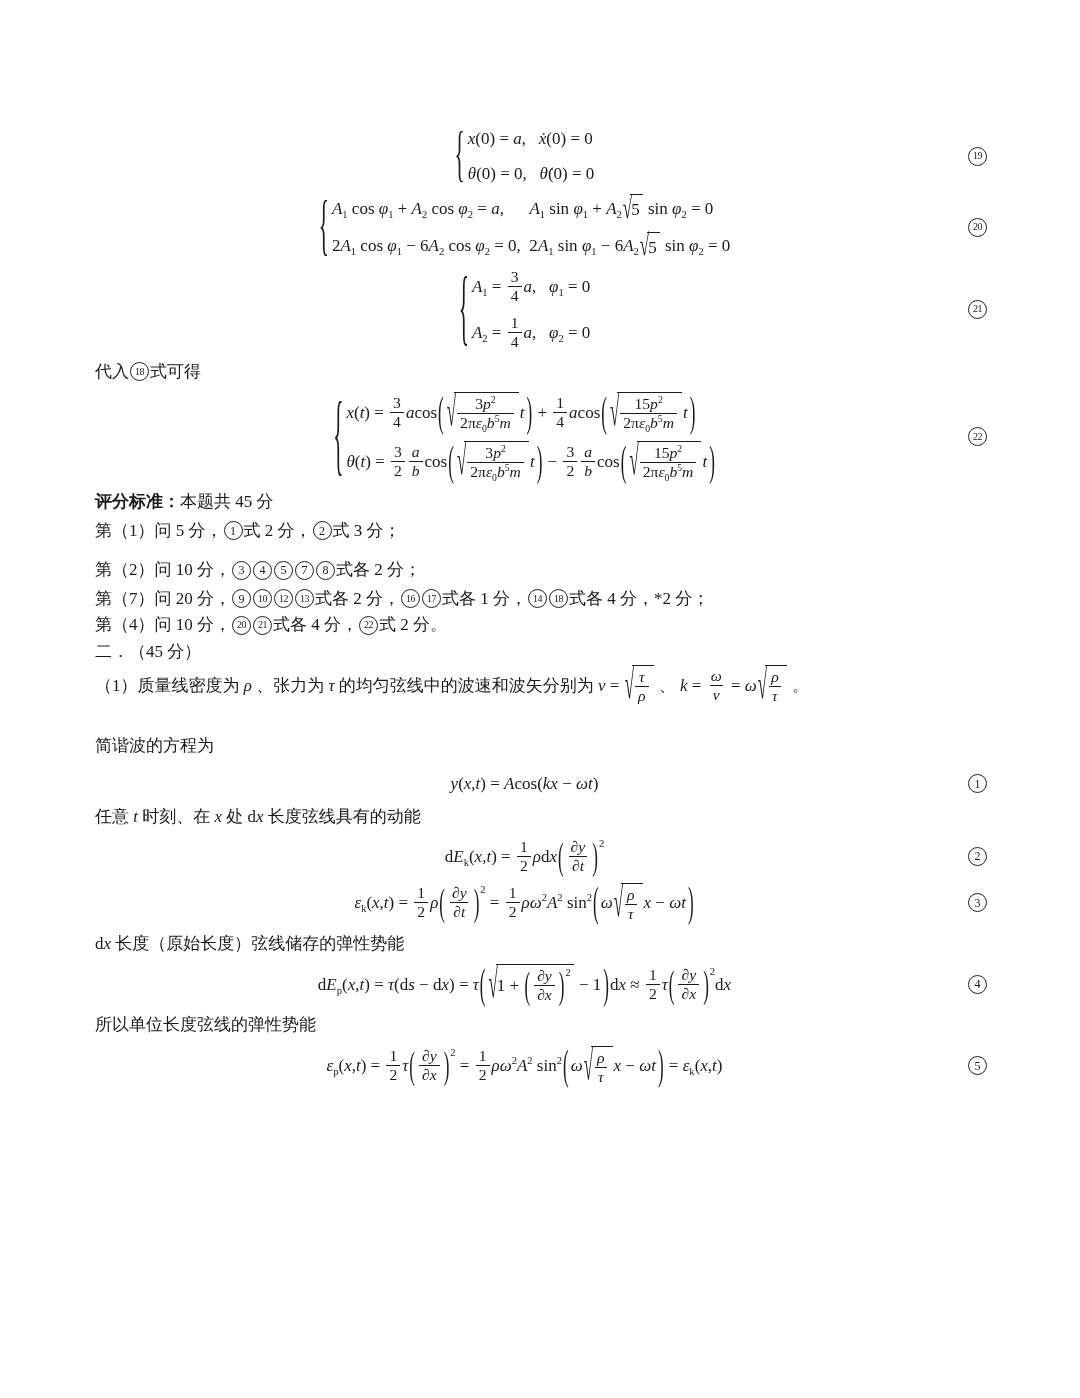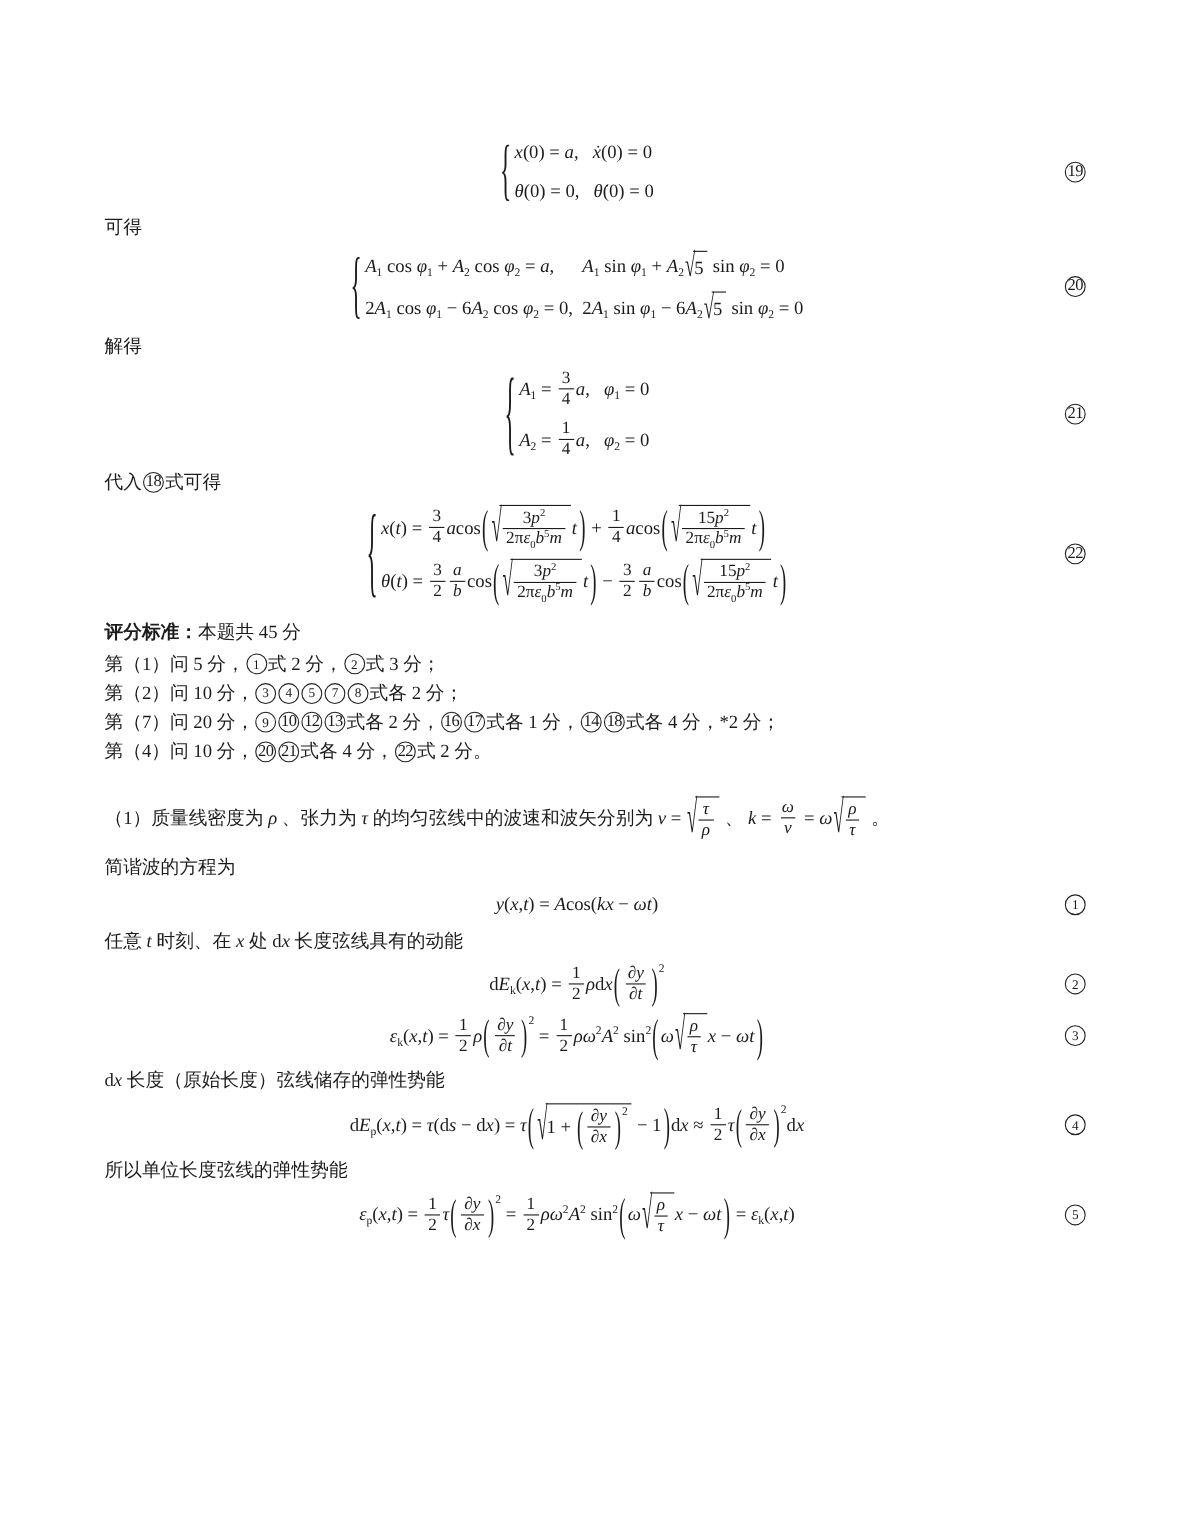--- a/index.html
+++ b/index.html
@@ -41,21 +41,21 @@
   .clines{display:inline-flex;flex-direction:column;align-items:flex-start;gap:9px;}
   .cline{display:inline-flex;align-items:center;}
   .mP{display:inline-flex;align-items:flex-start;}
   .msup{font-size:0.62em;line-height:1;margin-top:1px;}
   .circ{
     display:inline-flex;align-items:center;justify-content:center;
     width:19px;height:19px;border:1.2px solid #222;border-radius:50%;
     font-size:12px;line-height:1;margin:0 1px;flex:none;box-sizing:border-box;
     font-style:normal;
   }
-  .circ.c2{font-size:15px;letter-spacing:-0.5px;}
+  .circ.c2{font-size:10px;letter-spacing:-0.5px;}
 </style>
 </head>
 <body>
 
 <main class="page">
     <div class="blk eqblk">
       <span class="eqbody">
         <span class="mrow">
           <span class="mcases">
             <span class="brc" style="transform: scaleY(2.91429);">{</span>
@@ -73,25 +73,20 @@
                 <span class="mn">(0) = 0,   </span>
                 <span class="mi">θ̇</span>
                 <span class="mn">(0) = 0</span>
               </span>
             </span>
           </span>
         </span>
       </span>
       <span class="eqnumcol">
         <span class="circ c2">19</span>
-      </span>
-    </div>
-    <div class="blk txtblk">
-      <span class="mrow trow">
-        <span class="mn">可得</span>
       </span>
     </div>
     <div class="blk eqblk">
       <span class="eqbody">
         <span class="mrow">
           <span class="mcases">
             <span class="brc" style="transform: scaleY(3.20571);">{</span>
             <span class="clines">
               <span class="cline">
                 <span class="msb"><span class="mi">A</span><sub><span class="mn">1</span></sub></span>
@@ -145,25 +140,20 @@
                 <span class="mn"> = 0</span>
               </span>
             </span>
           </span>
         </span>
       </span>
       <span class="eqnumcol">
         <span class="circ c2">20</span>
       </span>
     </div>
-    <div class="blk txtblk">
-      <span class="mrow trow">
-        <span class="mn">解得</span>
-      </span>
-    </div>
     <div class="blk eqblk">
       <span class="eqbody">
         <span class="mrow">
           <span class="mcases">
             <span class="brc" style="transform: scaleY(4.03143);">{</span>
             <span class="clines">
               <span class="cline">
                 <span class="msb"><span class="mi">A</span><sub><span class="mn">1</span></sub></span>
                 <span class="mn"> = </span>
                 <span class="mfrac">
@@ -455,20 +445,25 @@
       </span>
     </div>
     <div class="blk txtblk">
       <span class="mrow trow">
         <span class="mn">第（4）问 10 分，</span>
         <span class="circ c2">20</span>
         <span class="circ c2">21</span>
         <span class="mn">式各 4 分，</span>
         <span class="circ c2">22</span>
         <span class="mn">式 2 分。</span>
+      </span>
+    </div>
+    <div class="blk txtblk">
+      <span class="mrow trow">
+        <span class="mn">二．（45 分）</span>
       </span>
     </div>
     <div class="blk txtblk">
       <span class="mrow trow">
         <span class="mn">（1）质量线密度为 </span>
         <span class="mi">ρ</span>
         <span class="mn"> 、张力为 </span>
         <span class="mi">τ</span>
         <span class="mn"> 的均匀弦线中的波速和波矢分别为 </span>
         <span class="mi">v</span>

